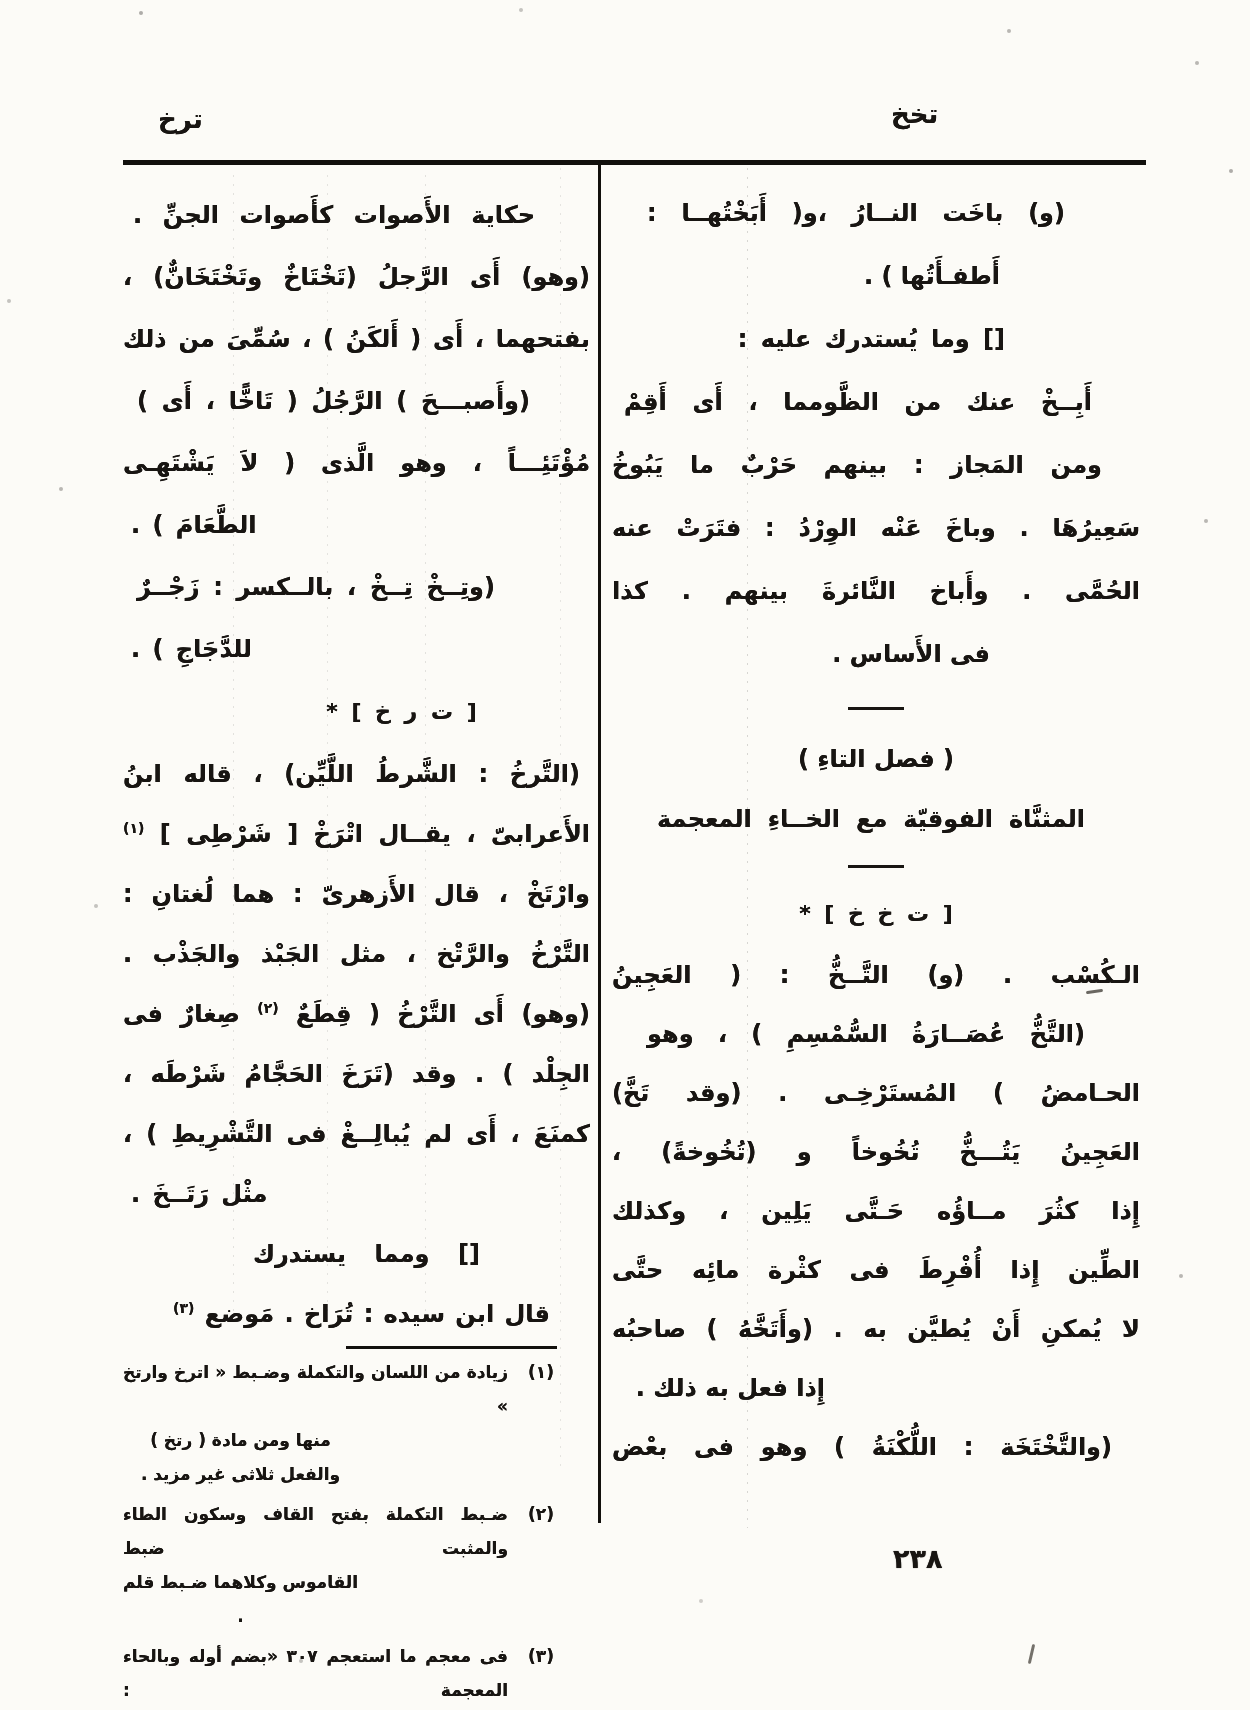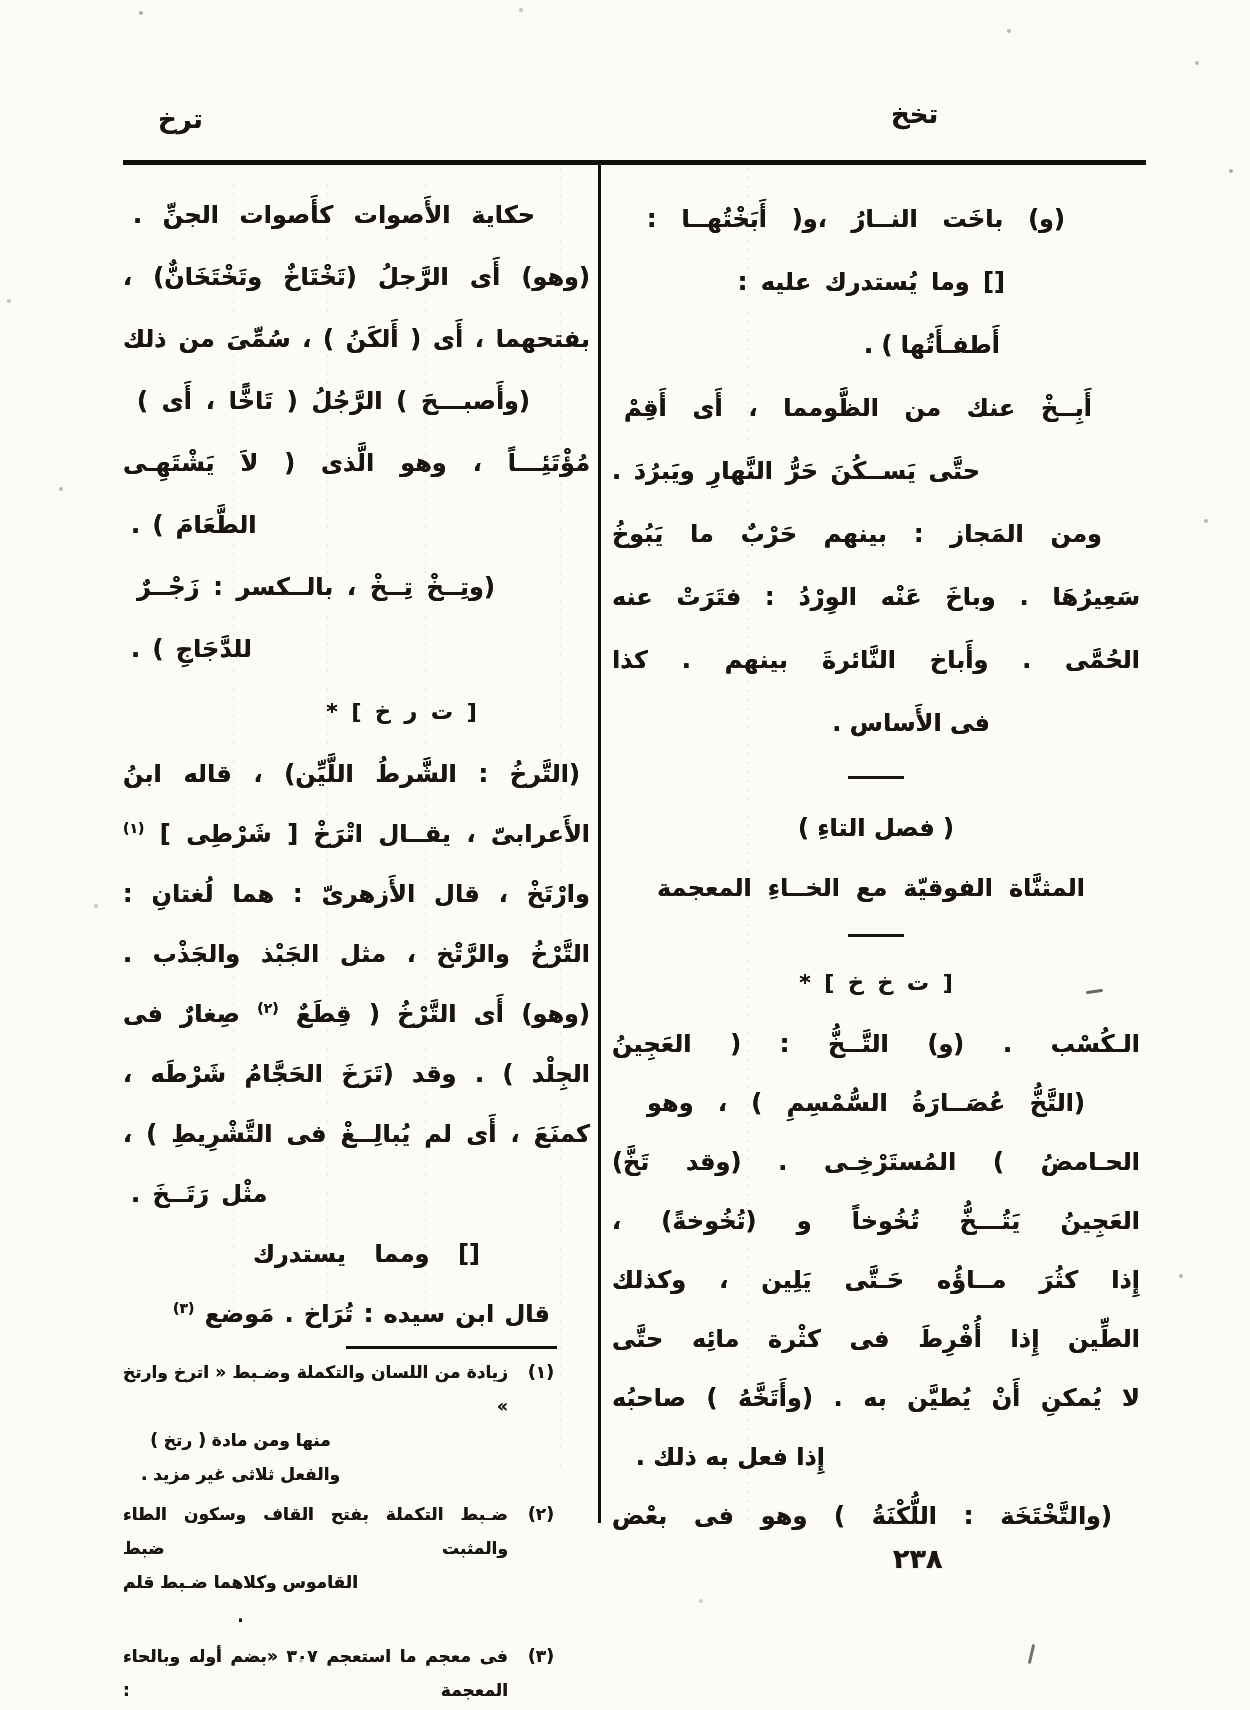--- a/index.html
+++ b/index.html
@@ -9,21 +9,21 @@
     font-family:"DejaVu Sans",sans-serif;font-weight:700;
   }
   
   .catch{position:absolute;font-size:26px;line-height:30px;direction:rtl;text-shadow:0 0 .5px currentColor;}
   .catch-l{left:158px;top:104px;}
   .catch-r{left:891px;top:99px;}
   .rule-top{position:absolute;left:123px;top:160px;width:1023px;height:5px;background:#12100d;}
   .col-divider{position:absolute;left:598px;top:160px;width:3px;height:1363px;background:#12100d;}
   
   .col{position:absolute;direction:rtl;text-shadow:0 0 .5px currentColor;}
-  .col-right{left:612px;top:176px;width:528px;padding-top:12px;}
+  .col-right{left:612px;top:170px;width:528px;padding-top:12px;}
   .col-left{left:123px;top:170px;width:467px;padding-top:14px;}
   .ln{overflow:hidden;font-size:24px;}
   .h63{height:63px;line-height:63px;}
   .h62{height:62px;line-height:62px;}
   .h60{height:60px;line-height:60px;}
   .h59{height:59px;line-height:59px;}
   .h58{height:58px;line-height:58px;}
   .h64{height:64px;line-height:64px;font-size:22px;}
   .jst{text-align:justify;text-align-last:justify;}
   .rgt{text-align:right;}
@@ -69,24 +69,23 @@
 
 <div class="page">
 
   <div class="catch catch-l">ترخ</div>
   <div class="catch catch-r">تخخ</div>
   <div class="rule-top"></div>
   <div class="col-divider"></div>
 
   <div class="col col-right">
     <div class="ln h63 jst" style="padding-right:75px;padding-left:35px;">(و) باخَت النــارُ ،و( أَبَخْتُهــا :</div>
+    <div class="ln h63 rgt" style="padding-right:140px;">أَطفـأَتُها ) .</div>
     <div class="ln h63 rgt" style="padding-right:135px;word-spacing:5px;">[] وما يُستدرك عليه :</div>
-    <div class="ln h63 rgt" style="padding-right:140px;">أَطفـأَتُها ) .</div>
     <div class="ln h63 jst" style="padding-right:48px;padding-left:12px;">أَبِــخْ عنك من الظَّومما ، أَى أَقِمْ</div>
-    <div class="ln h63 jst" style="padding-right:160px;">حتَّى يَســكُنَ حَرُّ النَّهارِ ويَبرُدَ .</div>
     <div class="ln h63 jst" style="padding-right:38px;">ومن المَجاز : بينهم حَرْبٌ ما يَبُوخُ</div>
     <div class="ln h63 jst">سَعِيرُهَا . وباخَ عَنْه الوِرْدُ : فتَرَتْ عنه</div>
     <div class="ln h63 jst">الحُمَّى . وأَباخ النَّائرةَ بينهم . كذا</div>
     <div class="ln h63 rgt" style="padding-right:150px;">فى الأَساس .</div>
     <div class="sdiv sdiv-a">
         <span class="sbar"></span>
       </div>
     <div class="ln h58 ctr">( فصل التاءِ )</div>
     <div class="ln h62 jst" style="padding-right:55px;padding-left:45px;">المثنَّاة الفوقيّة مع الخــاءِ المعجمة</div>
     <div class="sdiv sdiv-b">

